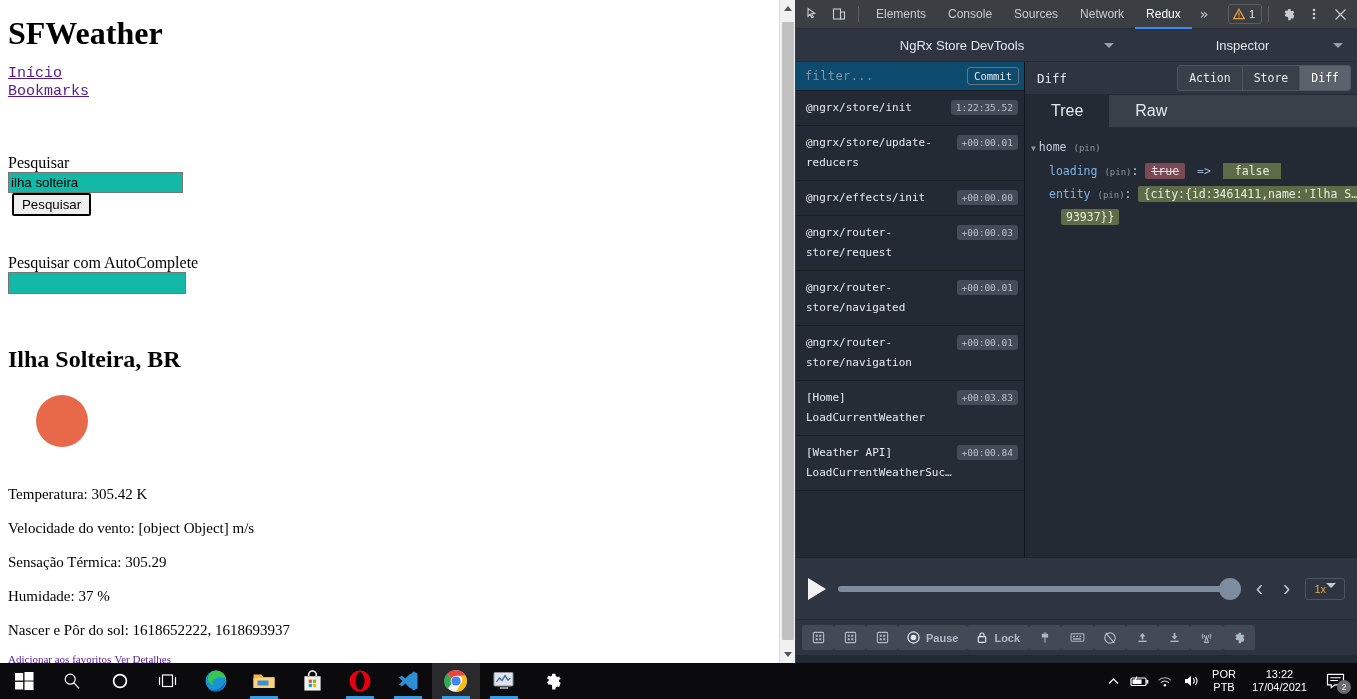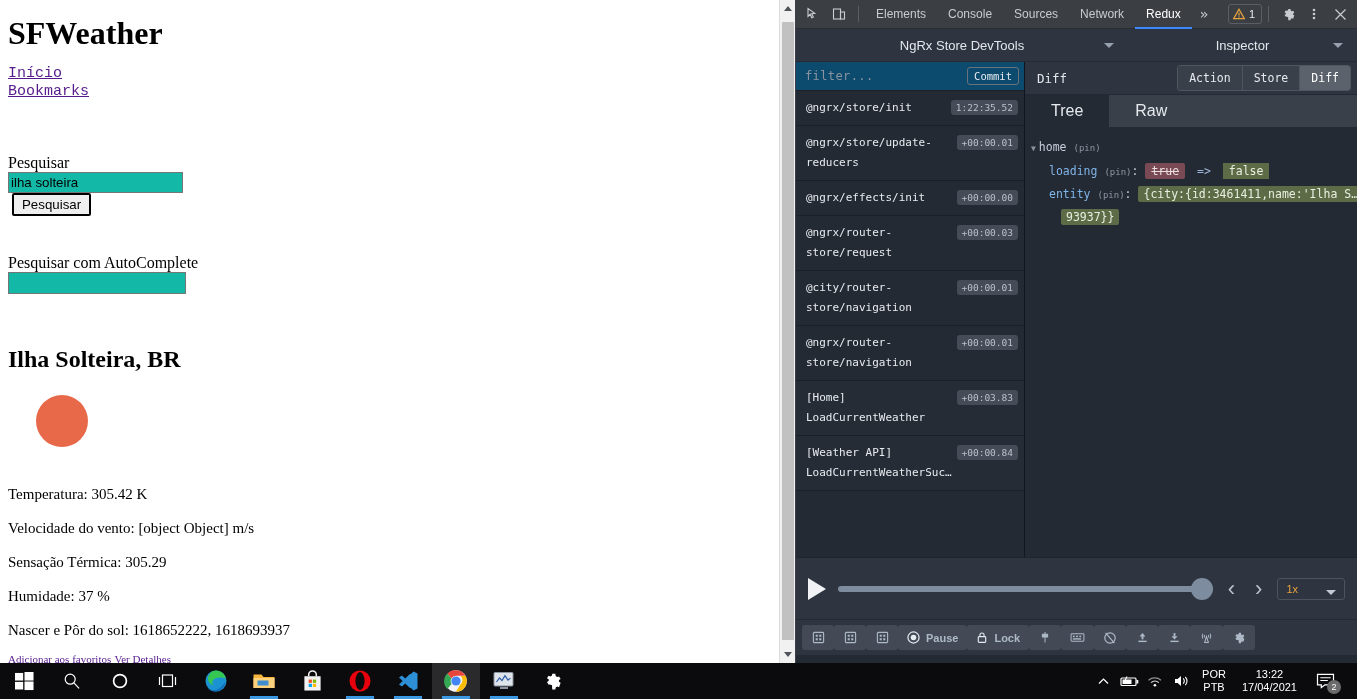--- a/index.html
+++ b/index.html
@@ -181,38 +181,38 @@
   .subtab.active { background:#242a33; }
   #diff-content { flex:1; padding:9px 0 0 6px; overflow:hidden; }
   .tree-row { font-family:"DejaVu Sans Mono", monospace; font-size:11.5px; line-height:22px; white-space:nowrap; }
   .tw { color:#8c93a0; font-size:8px; margin-right:3px; }
   .k-root { color:#c7cedb; }
   .k-leaf { color:#7fb4e8; }
   .pin { color:#8f97a4; font-size:9px; }
   .colon { color:#c7cedb; }
   .v-old { background:#7a4a54; color:#e9dde0; text-decoration:line-through; padding:1px 6px; border-radius:2px; }
   .arrow { color:#9fb6d8; margin:0 5px; }
-  .v-new { background:#5d6b46; color:#e9eee0; padding:1px 6px; border-radius:0; }
+  .v-new { background:#5d6b46; color:#e9eee0; padding:1px 12px; border-radius:0; }
   .v-add { background:#5d6b46; color:#e9eee0; padding:1px 5px; border-radius:2px; }
   .tree-row.indent1 { padding-left:18px; }
   .tree-row.indent2 { padding-left:30px; }
 
   
   #rdx-player {
     height:62px; background:#2f3540; display:flex; align-items:center;
     padding:0 12px; border-top:1px solid #1f242c; gap:10px;
   }
   .play-tri { width:0; height:0; border-top:11px solid transparent; border-bottom:11px solid transparent;
     border-left:18px solid #f0f2f5; cursor:pointer; margin-right:2px; }
   #slider-wrap { flex:1; position:relative; height:22px; display:flex; align-items:center; cursor:pointer; }
   #slider-track { width:100%; height:6px; background:#7d8c9e; border-radius:3px; }
   #slider-knob { position:absolute; right:0; width:22px; height:22px; border-radius:50%; background:#7d8c9e; }
   .chev { color:#b9c1cc; font-size:22px; cursor:pointer; padding:0 5px; font-family:"Liberation Sans", sans-serif; }
   #speed {
-    display:flex; align-items:flex-end; gap:28px; border:1px solid #4d545e; border-radius:3px;
+    display:flex; align-items:flex-start; gap:0; border:1px solid #4d545e; border-radius:3px;
     padding:4px 8px; cursor:pointer;
   }
   #speed .sp { color:#e8a33d; font-size:11px; font-family:"Liberation Sans", sans-serif; }
   #speed .cd { width:0;height:0;border-left:5px solid transparent;border-right:5px solid transparent;border-top:5px solid #c3cad4; }
 
   
   #rdx-tools {
     height:36px; background:#2f3540; display:flex; align-items:center;
     padding:0 6px; border-top:1px solid #262b33;
   }
@@ -228,21 +228,21 @@
   #taskbar {
     position:absolute; left:0; bottom:0; width:1357px; height:36px;
     background:#0b0b0d; display:flex; align-items:center;
   }
   .tb-item {
     width:48px; height:36px; display:flex; align-items:center; justify-content:center;
     position:relative; cursor:pointer;
   }
   .tb-item.active { background:#2a2a2d; }
   .tb-underline { position:absolute; bottom:0; left:10px; width:28px; height:3px; background:#3b9ae1; }
-  #tray { position:absolute; right:12px; height:36px; display:flex; align-items:center; gap:0; }
+  #tray { position:absolute; right:2px; height:36px; display:flex; align-items:center; gap:0; }
   .tray-ic { width:26px; height:36px; display:flex; align-items:center; justify-content:center; cursor:pointer; }
   #lang {
     color:#fff; font-family:"Liberation Sans", sans-serif; font-size:11px; line-height:13px;
     text-align:center; padding:0 8px; cursor:pointer;
   }
   #clock {
     color:#fff; font-family:"Liberation Sans", sans-serif; font-size:11px; line-height:13px;
     text-align:center; padding:0 8px; cursor:pointer;
   }
   #notif { width:40px; height:36px; display:flex; align-items:center; justify-content:center; position:relative; cursor:pointer; }
@@ -394,21 +394,21 @@
         </div>
         <div class="act">
           <span class="act-name">@ngrx/effects/init</span>
           <span class="act-time">+00:00.00</span>
         </div>
         <div class="act">
           <span class="act-name">@ngrx/router-store/request</span>
           <span class="act-time">+00:00.03</span>
         </div>
         <div class="act">
-          <span class="act-name">@city/router-store/navigation</span>
+          <span class="act-name">@ngrx/router-store/navigated</span>
           <span class="act-time">+00:00.01</span>
         </div>
         <div class="act">
           <span class="act-name">@ngrx/router-store/navigation</span>
           <span class="act-time">+00:00.01</span>
         </div>
         <div class="act alt">
           <span class="act-name">[Home] LoadCurrentWeather</span>
           <span class="act-time">+00:03.83</span>
         </div>

